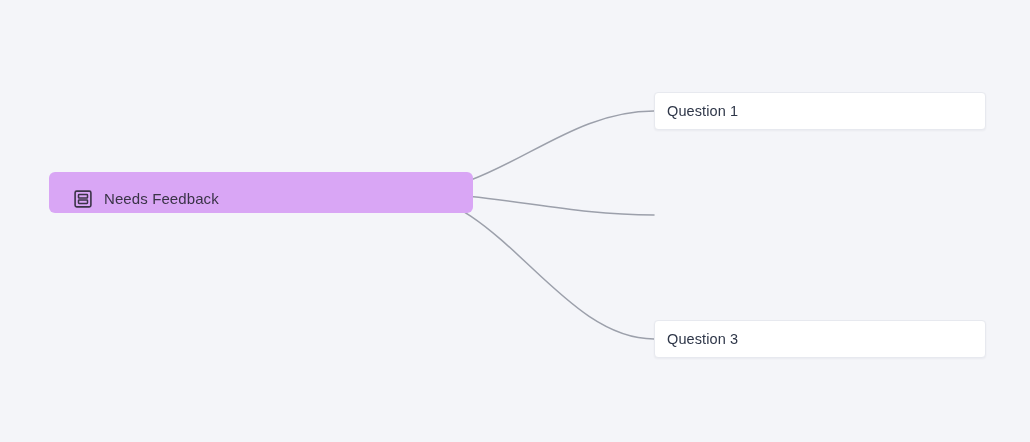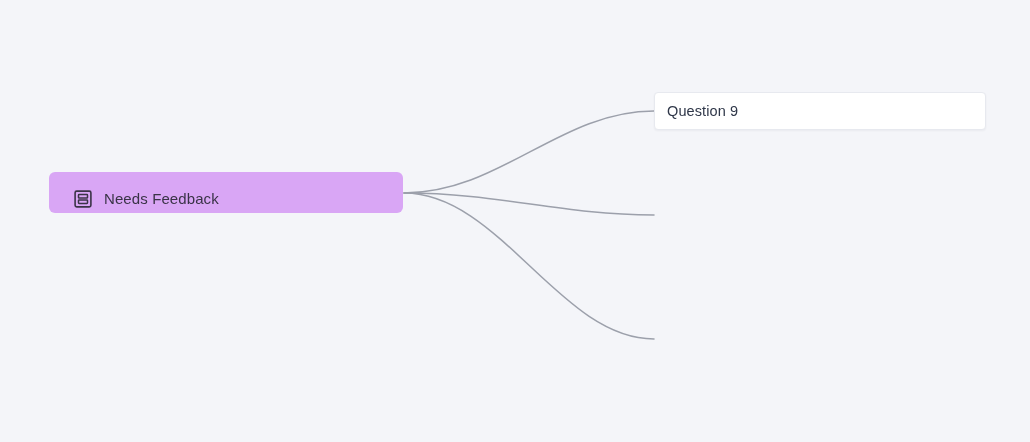--- a/index.html
+++ b/index.html
@@ -29,21 +29,21 @@
     width: 1030px;
     height: 442px;
     pointer-events: none;
   }
 
   
   .root-node {
     position: absolute;
     left: 49px;
     top: 172px;
-    width: 354px;
+    width: 424px;
     height: 41px;
     box-sizing: border-box;
     background: #d9a6f5;
     border-radius: 6px;
     display: flex;
     align-items: center;
     padding: 12px 0 0 25px;
     cursor: pointer;
   }
   .root-icon {
@@ -102,18 +102,21 @@
       <svg class="root-icon" viewBox="0 0 18 18" xmlns="http://www.w3.org/2000/svg">
         <rect x="1.1" y="1.1" width="15.8" height="15.8" rx="1.6" fill="none" stroke="#3a3347" stroke-width="1.6"></rect>
         <rect x="4.5" y="4.6" width="9" height="3.4" rx="0.6" fill="none" stroke="#3a3347" stroke-width="1.5"></rect>
         <rect x="4.5" y="10.0" width="9" height="3.4" rx="0.6" fill="none" stroke="#3a3347" stroke-width="1.5"></rect>
       </svg>
     </span>
     <span class="root-label">Needs Feedback</span>
   </div>
 
   <div class="child-node" id="child-0">
-    <span class="child-label">Question 9</span>
+    <span class="child-label">Question 1</span>
   </div>
 
 
+  <div class="child-node" id="child-2">
+    <span class="child-label">Question 3</span>
+  </div>
 
 </div>
 
 </body></html>

